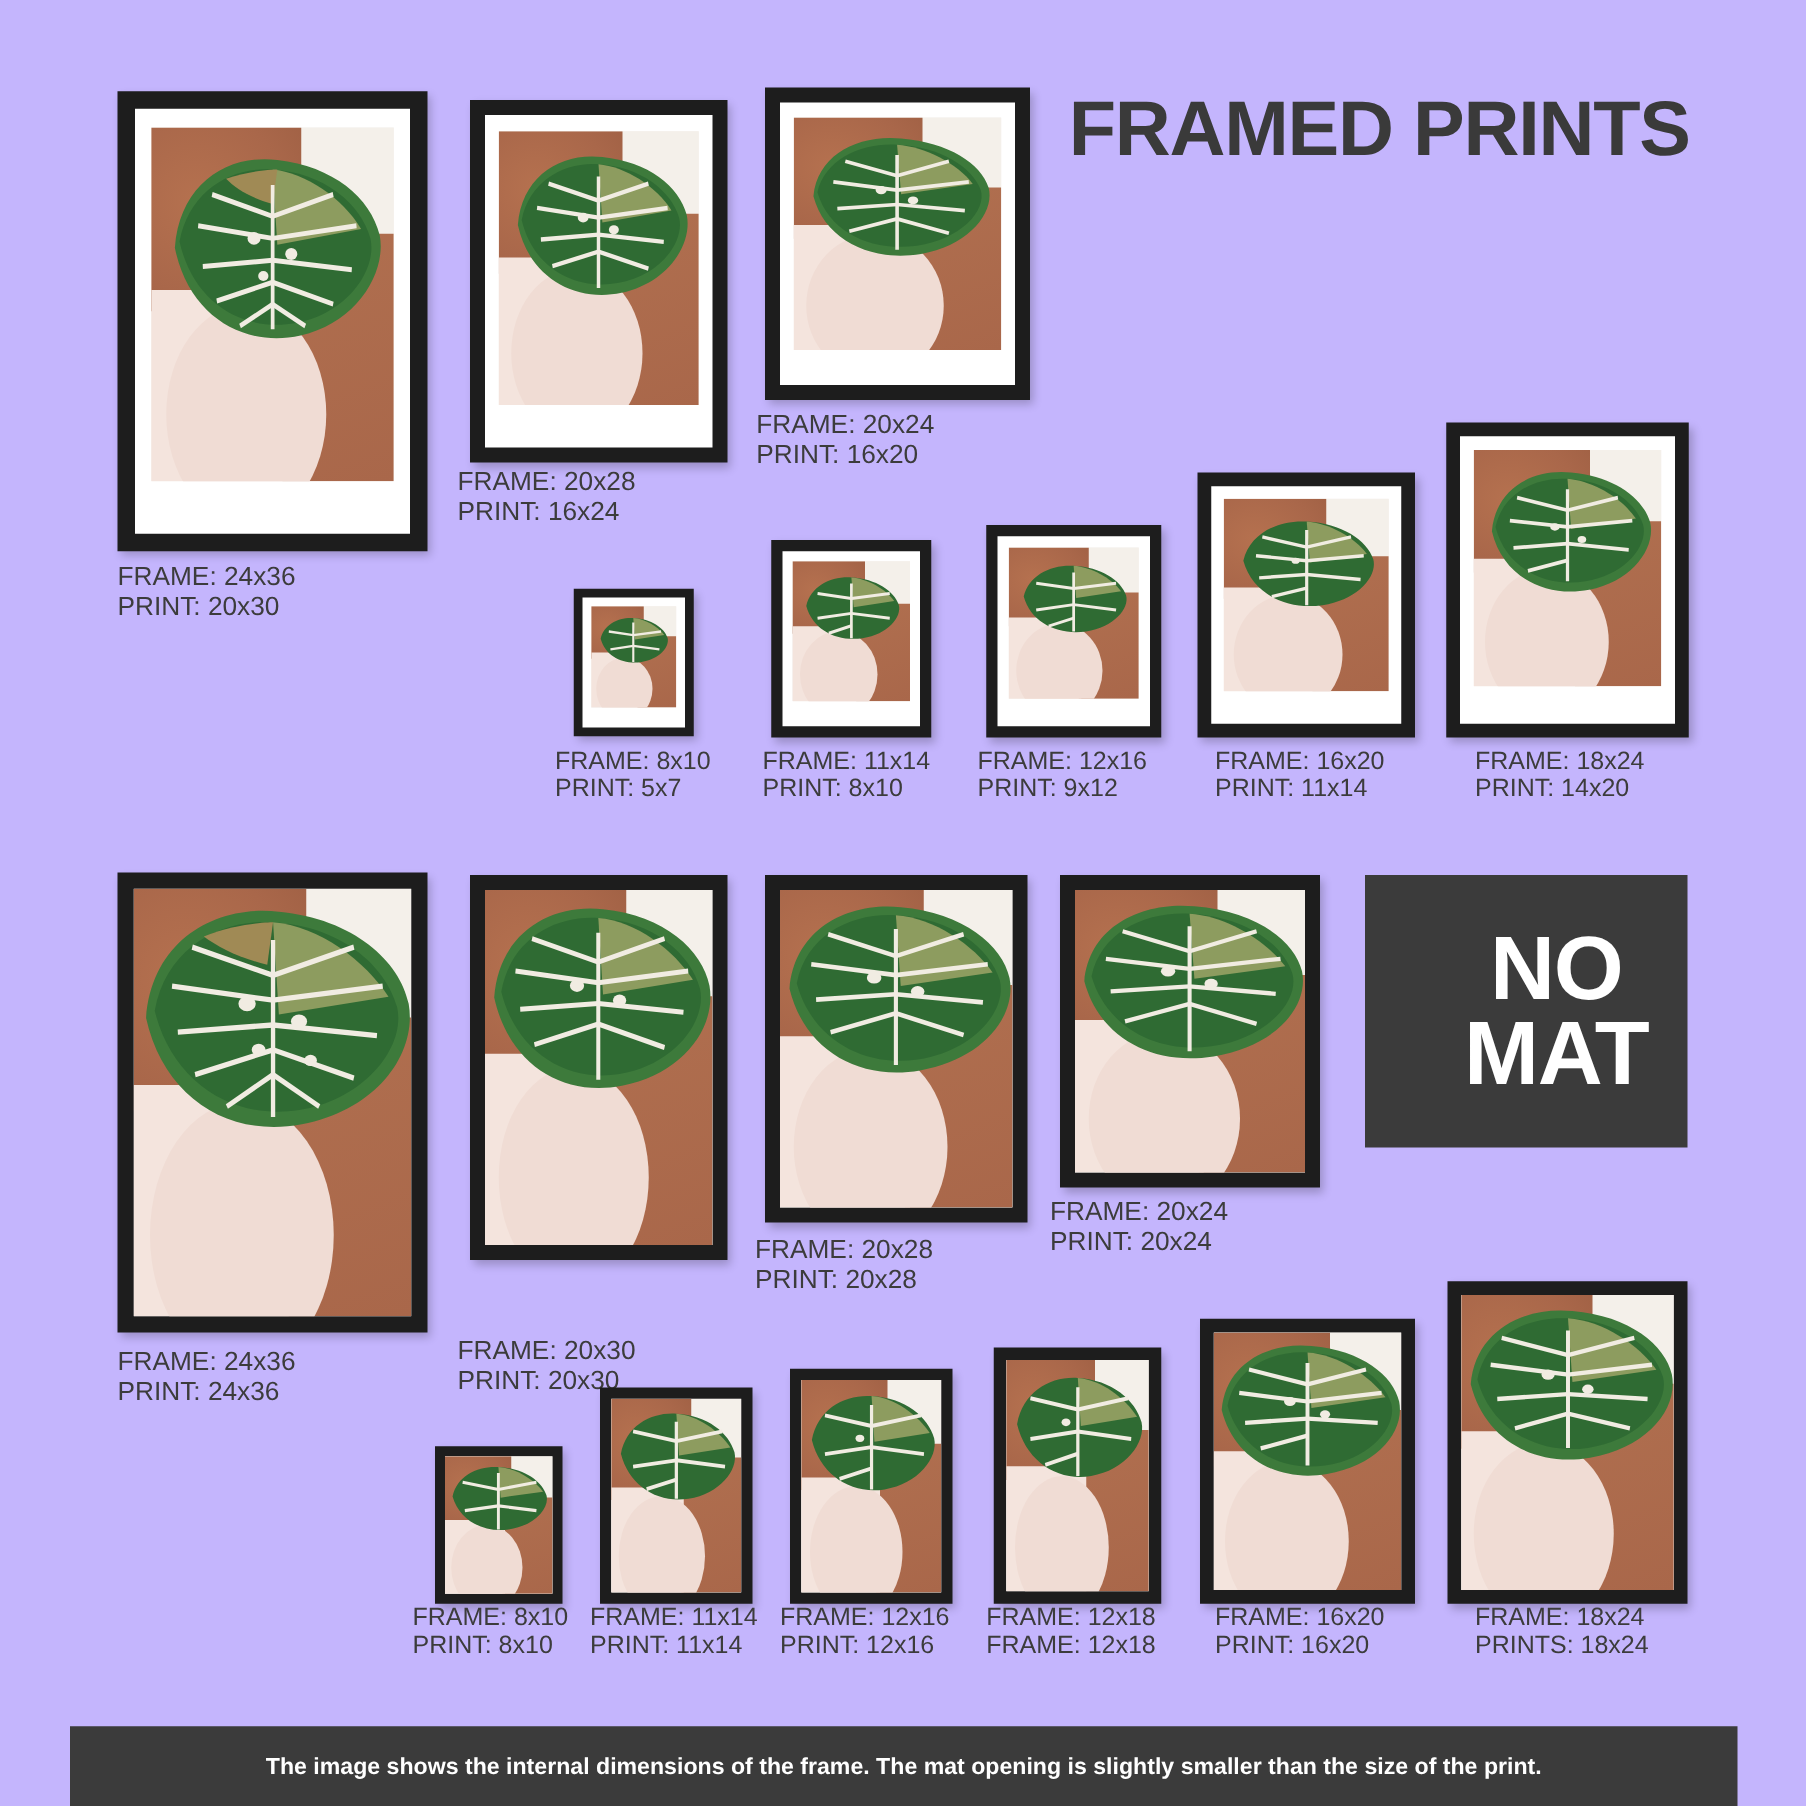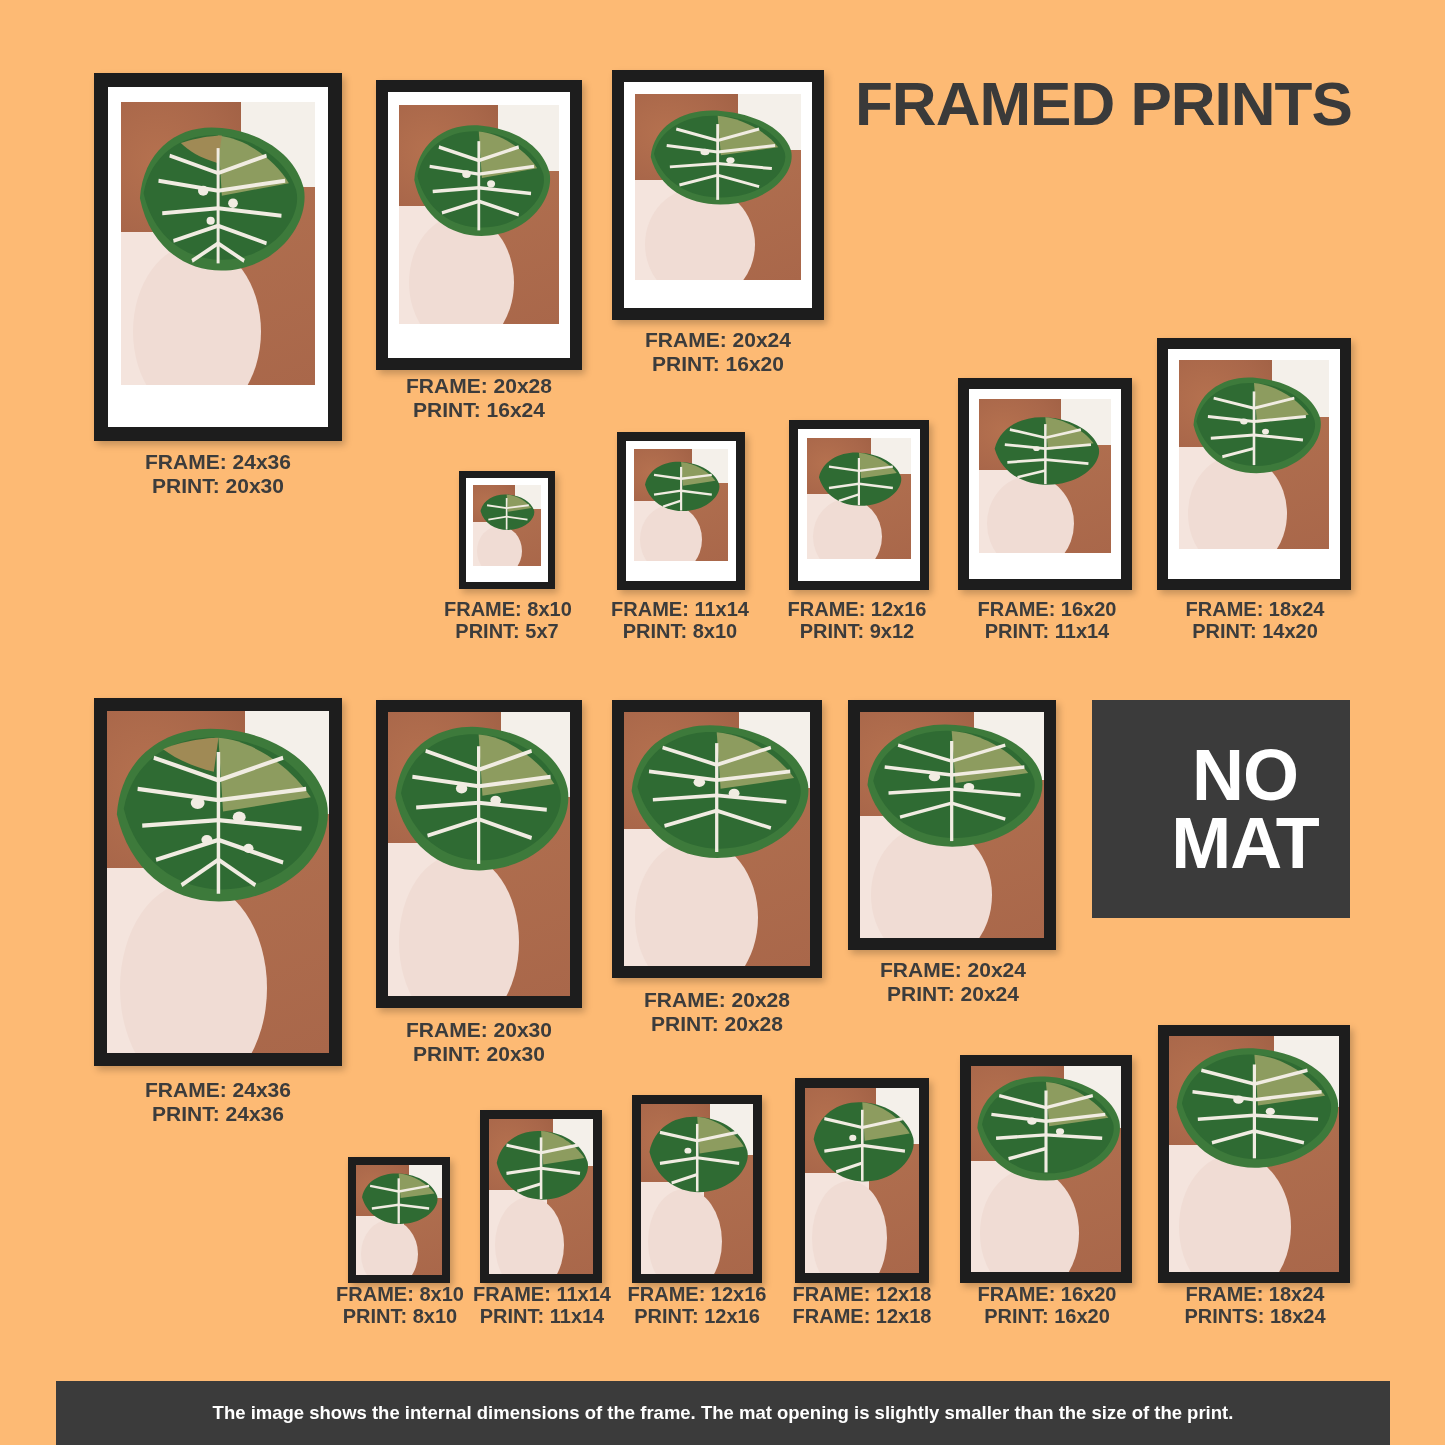--- a/index.html
+++ b/index.html
@@ -6,21 +6,21 @@
   html, body {
     margin: 0; padding: 0;
     width: 1445px; height: 1445px;
     background: #ececea;
     font-family: "Liberation Sans", sans-serif;
     overflow: hidden;
   }
   #page {
     position: relative;
     width: 1445px; height: 1445px;
-    background: #fdba74;
+    background: #c4b5fd;
   }
 
   
   .title-main {
     position: absolute;
     font-weight: bold;
     color: #3a3a3a;
     letter-spacing: -1px;
     white-space: nowrap;
   }
@@ -85,23 +85,23 @@
   .leaf-wrap {
     position: absolute;
     left: 2%; top: 4%;
     width: 96%; height: 62%;
   }
   .leaf-wrap svg { width: 100%; height: 100%; display: block; }
 
   
   .caption {
     position: absolute;
-    text-align: center;
+    text-align: left;
     color: #3c3c3c;
-    font-weight: bold;
+    font-weight: normal;
     line-height: 1.12;
     white-space: nowrap;
   }
 
   
   .footer {
     position: absolute;
     left: 56px; bottom: 0px;
     width: 1334px; height: 64px;
     background: #3b3b3b;
@@ -457,21 +457,21 @@
               <path d="M50 29 L88 25"></path>
               <path d="M50 36 L86 39"></path>
             <path d="M50 43 L78 51"></path>
           </g>
           <ellipse cx="41" cy="30" rx="3" ry="2.1" fill="#f1ece2"></ellipse>
           <ellipse cx="59" cy="35" rx="2.8" ry="2" fill="#f1ece2"></ellipse>
         </svg>
       </div>
     </div>
   </div>
-  <div class="caption" style="left:366px; top:1018px; width:226px; font-size:21px;">
+  <div class="caption" style="left:366px; top:1069px; width:226px; font-size:21px;">
     <div>FRAME: 20x30</div>
     <div>PRINT: 20x30</div>
   </div>
 
   <div class="frame" style="left:612px; top:700px; width:210px; height:278px;">
     <div class="art" style="left:12px; top:12px; right:12px; bottom:12px;">
       <div class="bg-base"></div>
         <div class="terra-top"></div>
         <div class="terra-right"></div>
       <div class="pink-block"></div>

